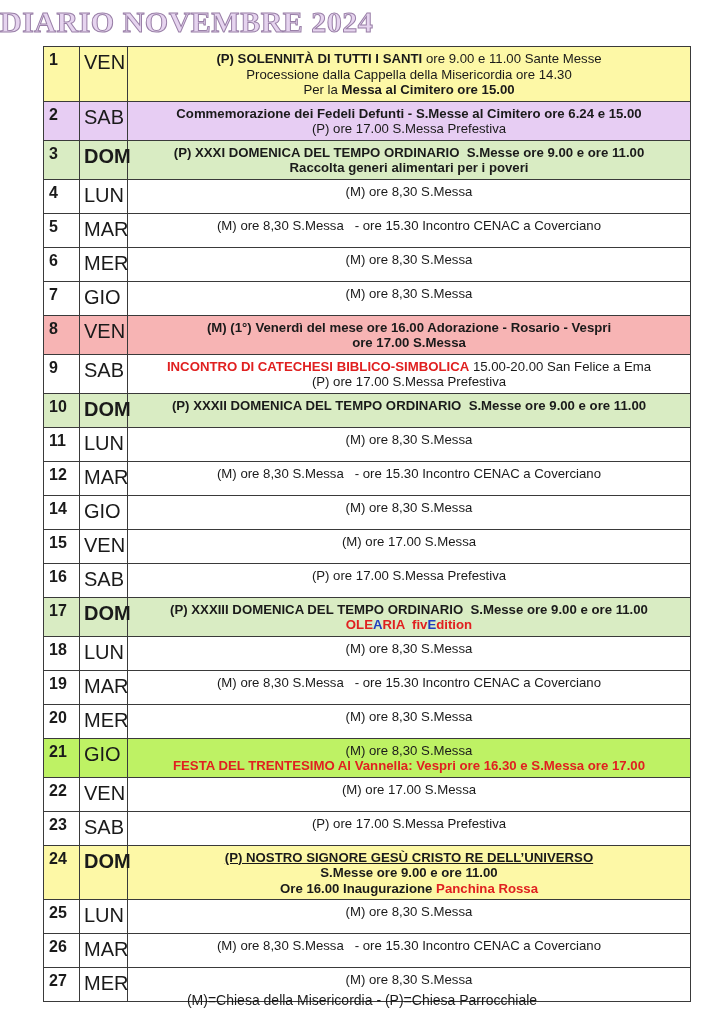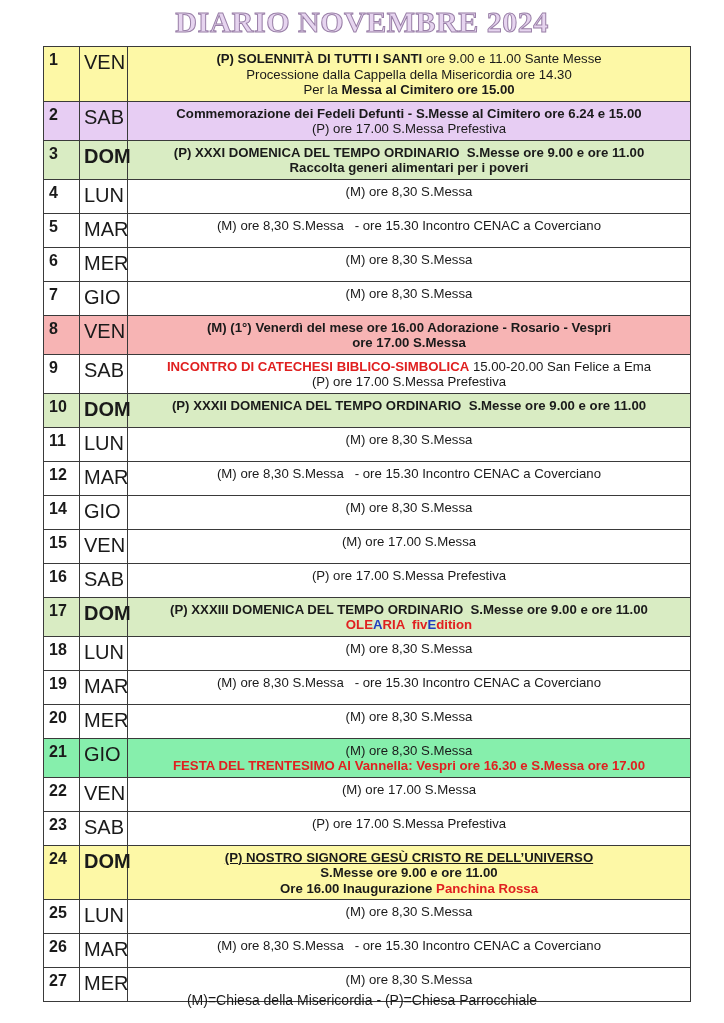--- a/index.html
+++ b/index.html
@@ -1,39 +1,39 @@
 <!DOCTYPE html>
 <html><head>
 <meta charset="utf-8">
 <style>
   html, body { margin: 0; padding: 0; background: #ffffff; }
   body { width: 724px; height: 1023px; position: relative; font-family: "Liberation Sans", sans-serif; color: #1a1a1a; overflow: hidden; }
   .title {
-    position: absolute; left: 0; top: 4px; width: 724px; text-align: center;
+    position: absolute; left: 0; top: 4px; width: 724px; 
     font-family: "Liberation Serif", serif; font-weight: bold; font-size: 30px; letter-spacing: 0.5px;
     color: #e6d4ef; -webkit-text-stroke: 1px #9a80a8; line-height: 36px;
   }
   table.diary {
     position: absolute; left: 43px; top: 46px; width: 648px;
     border-collapse: collapse; table-layout: fixed;
   }
   table.diary td { border: 1px solid #3a3a3a; padding: 0; vertical-align: top; }
   td.num { width: 36px; font-weight: bold; font-size: 16px; padding: 4px 0 0 5px !important; box-sizing: border-box; }
   td.dow { width: 48px; font-size: 20px; padding: 4px 0 0 4px !important; box-sizing: border-box; margin-left: 17px; }
   td.dow.bold { font-weight: bold; }
   td.desc { text-align: center; font-size: 13.2px; line-height: 15.5px; padding: 4px 4px 3px 4px !important; }
   td.desc .line { display: block; white-space: nowrap; }
   .b { font-weight: bold; }
   .red { color: #e02020; font-weight: bold; }
   .blue { color: #1f3fc0; font-weight: bold; }
   tr.bg-yellow td { background: #fdf8a6; }
   tr.bg-lilac td { background: #e7cdf3; }
   tr.bg-green td { background: #d9ecc3; }
   tr.bg-pink td { background: #f7b4b4; }
-  tr.bg-blue td { background: #86efac; }
+  tr.bg-blue td { background: #bef264; }
   tr.bg-white td { background: #ffffff; }
   tr.h1 td { height: 26px; }
   .legend {
     position: absolute; left: 0; top: 992px; width: 724px; text-align: center;
     font-size: 14px; color: #1a1a1a;
   }
 </style>
 </head>
 <body>
 

